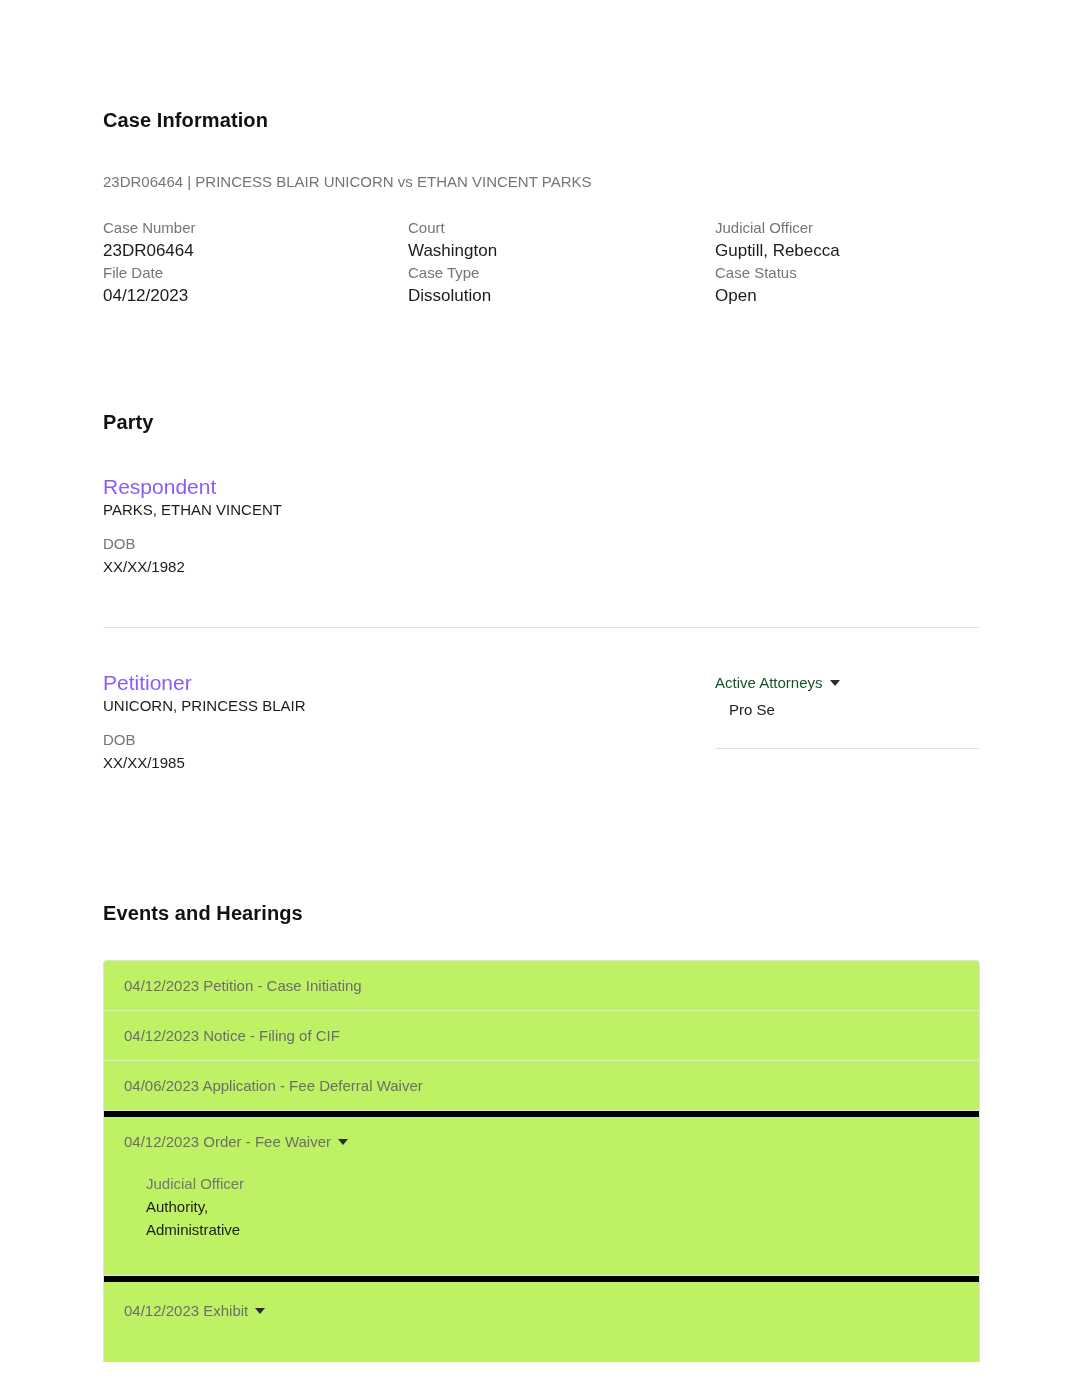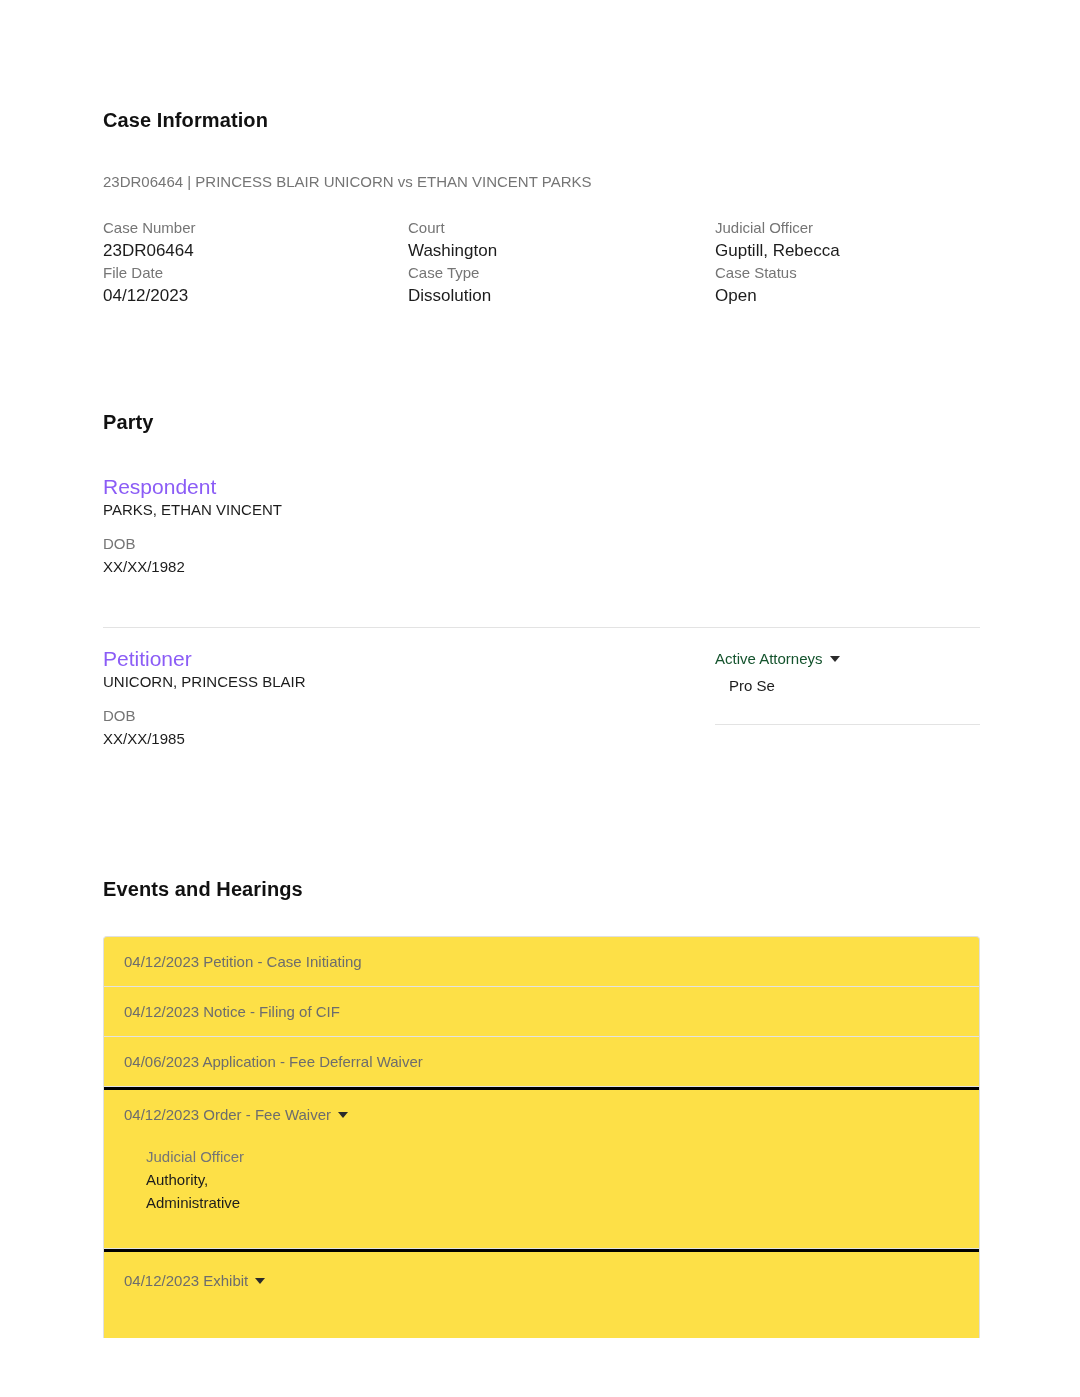--- a/index.html
+++ b/index.html
@@ -26,21 +26,21 @@
     margin-top: 25px;
     display: grid;
     grid-template-columns: 305px 307px 1fr;
   }
   .field { margin: 0; }
   .field-label { display: block; font-size: 15px; line-height: 22px; color: #757575; }
   .field-value { display: block; font-size: 17px; line-height: 23px; color: #1c1c1c; }
   
   .party-section-title { margin-top: 103px; }
   .party-block { margin-top: 42px; }
-  .party-row { margin-top: 20px; display: flex; }
+  .party-row { margin-top: 44px; display: flex; }
   .party-left { width: 612px; }
   .party-right { width: 265px; }
   .party-role { font-size: 21px; line-height: 22px; color: #8b5cf6; }
   .party-name { font-size: 15px; line-height: 23px; color: #1c1c1c; }
   .party-dob-label { margin-top: 12px; font-size: 15px; line-height: 22px; color: #757575; }
   .party-dob { font-size: 15px; line-height: 23px; color: #1c1c1c; }
   .divider {
     margin-top: 49px;
     border: none; border-top: 1px solid #e3e3e3; height: 0;
   }
@@ -56,31 +56,31 @@
     border-top: 6px solid #2b2b2b;
     margin-left: 7px;
   }
   
   .events-section-title { margin-top: 127px; }
   .events-list {
     margin-top: 35px;
     height: 402px; overflow: hidden;
     border: 1px solid #e0e0e0; border-bottom: none;
     border-radius: 4px 4px 0 0;
-    background: #fde047;
+    background: #bef264;
   }
   .event-row {
     height: 50px; display: flex; align-items: center;
     padding: 0 20px;
     border-bottom: 1px solid #e3e3e3;
     font-size: 15px; color: #6d6d6d;
     cursor: pointer;
   }
   .event-card {
-    border-top: 3px solid #000000;
+    border-top: 6px solid #000000;
     border-bottom: 1px solid #e3e3e3;
     padding: 14px 20px 34px 20px;
     cursor: default;
   }
   .event-card.last { border-bottom: none; padding-top: 18px; height: 130px; }
   .event-card-title {
     font-size: 15px; line-height: 22px; color: #6d6d6d;
     display: flex; align-items: center; cursor: pointer;
   }
   .event-details {

